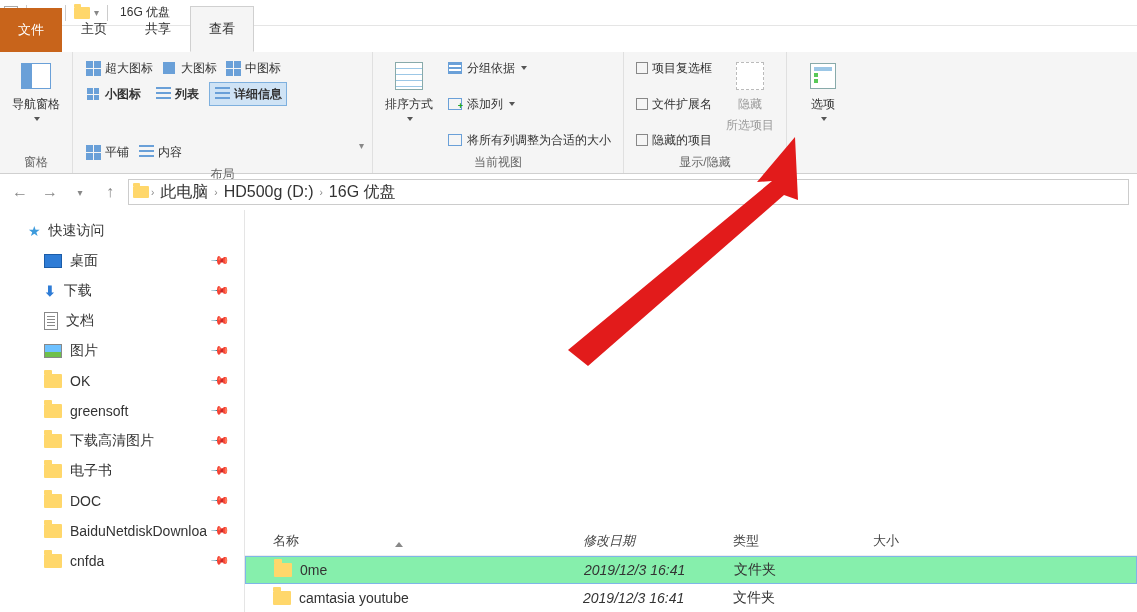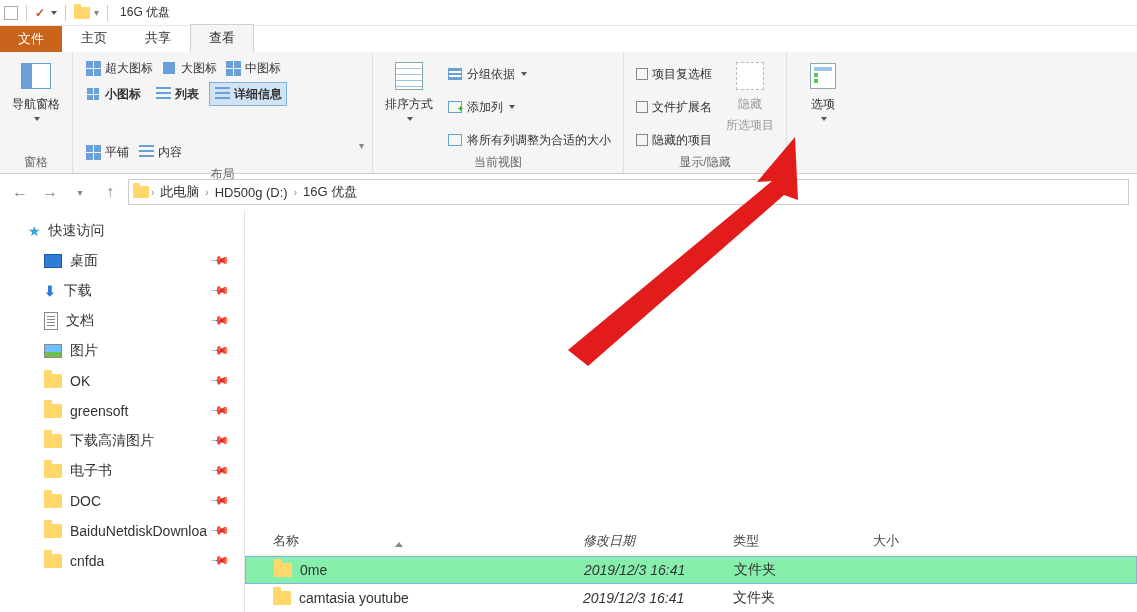--- a/index.html
+++ b/index.html
@@ -8,49 +8,49 @@
   .titlebar { height:26px; background:#fff; border-bottom:1px solid #e5e5e5; display:flex; align-items:center; padding:0 4px;}
   .qat { display:flex; align-items:center; gap:4px;}
   .qat .sep { width:1px; height:16px; background:#ccc; margin:0 4px;}
   .folder-icon-sm { width:16px; height:12px; background:#ffd76b; border-radius:1px; position:relative; display:inline-block;}
   .folder-icon-sm::before{content:"";position:absolute;top:-3px;left:0;width:7px;height:3px;background:#ffd76b;border-radius:1px 1px 0 0;}
   .titlebar .title { margin-left:8px; font-size:12px; color:#333;}
   .check-mark{color:#d24726;font-weight:bold;font-size:12px;}
   .tri-down{display:inline-block;border-left:3px solid transparent;border-right:3px solid transparent;border-top:4px solid #555;margin-left:2px;vertical-align:middle;}
   
   .tabstrip { height:26px; display:flex; align-items:flex-end; background:#fff;}
-  .tab { padding:4px 18px; font-size:13px; color:#333; border:1px solid transparent; cursor:default; position:relative;}
+  .tab { padding:13px 18px; font-size:13px; color:#333; border:1px solid transparent; cursor:default; position:relative;}
   .tab.file { background:#c8641b; color:#fff; border:none;}
   .tab.active { background:#f5f5f5; border:1px solid #d0d0d0; border-bottom:1px solid #f5f5f5;margin-top:24px;}
   
   .ribbon { background:#f5f5f5; border-bottom:1px solid #d0d0d0; height:122px; display:flex;}
   .group { border-right:1px solid #e0e0e0; padding:4px 8px 2px 8px; display:flex; flex-direction:column; justify-content:space-between;}
   .group-body { display:flex; gap:6px; flex:1;}
   .group-label { text-align:center; font-size:12px; color:#666; padding-top:2px;}
   .bigbtn { display:flex; flex-direction:column; align-items:center; justify-content:flex-start; width:56px; padding-top:4px; gap:4px; font-size:12px; color:#333;}
   .bigbtn .ico{width:32px;height:32px;display:flex;align-items:center;justify-content:center;}
-  .stack { display:flex; flex-direction:column; gap:9px; justify-content:flex-end;}
+  .stack { display:flex; flex-direction:column; gap:9px; justify-content:space-between;}
   .smallbtn { display:flex; align-items:center; gap:4px; font-size:12px; height:24px; padding:0 4px; white-space:nowrap;}
   .smallbtn.selected{background:#cfe3f5;border:1px solid #7eb0de;}
   .ico16{width:16px;height:16px;display:inline-flex;align-items:center;justify-content:center;flex:0 0 16px;}
   .checkbox-sm{width:12px;height:12px;border:1px solid #888;display:inline-block;flex:0 0 12px;}
   .nav-pane-ico{width:30px;height:26px;border:1px solid #6aa0d8;background:linear-gradient(to right,#6aa0d8 0,#6aa0d8 10px,#fff 10px,#fff 100%);}
   .sort-ico{width:28px;height:28px;border:1px solid #8aa;background:repeating-linear-gradient(#fff,#fff 5px,#9cc7e6 5px,#9cc7e6 6px);}
   .hide-ico{width:28px;height:28px;border:1px dashed #bbb;background:#fff;}
   .opt-ico{width:26px;height:26px;border:1px solid #8aa;background:#fff;position:relative;}
   .opt-ico::after{content:"";position:absolute;inset:3px;background:linear-gradient(#9cc7e6,#9cc7e6) 0 0/100% 4px no-repeat, linear-gradient(#58c958,#58c958) 0 6px/4px 4px no-repeat, linear-gradient(#58c958,#58c958) 0 12px/4px 4px no-repeat;}
   .grid-ico{width:15px;height:15px;display:grid;grid-template-columns:1fr 1fr;grid-template-rows:1fr 1fr;gap:1px;}
   .grid-ico span{background:#6aa0d8;}
   .list-ico{width:15px;height:14px;background:repeating-linear-gradient(#6aa0d8,#6aa0d8 2px,transparent 2px,transparent 5px);}
   .gray{color:#9a9a9a;}
   
   .addrbar { height:36px; display:flex; align-items:center; padding:4px 8px; gap:6px;}
   .navbtn { width:24px;height:24px;display:flex;align-items:center;justify-content:center;color:#888;font-size:16px;}
   .addrbox { flex:1; height:26px; border:1px solid #ccc; display:flex; align-items:center; padding:0 4px; gap:2px;}
-  .crumb{display:flex;align-items:center;gap:4px;font-size:13px;color:#333;padding:0 4px;}
+  .crumb{display:flex;align-items:center;gap:4px;font-size:16px;color:#333;padding:0 4px;}
   .chev{color:#888;font-size:10px;}
   
   .main { display:flex; height:calc(612px - 26px - 26px - 122px - 36px);}
   .sidebar { width:245px; border-right:1px solid #e5e5e5; padding:6px 0; overflow:hidden;}
   .side-item{display:flex;align-items:center;height:30px;padding-left:28px;gap:8px;font-size:14px;position:relative;}
   .side-item.lvl2{padding-left:44px;}
   .pin{position:absolute;right:16px;color:#9a9a9a;font-size:12px;transform:rotate(45deg);}
   .star{color:#3e9bdc;font-size:14px;}
   .folder-icon{width:18px;height:14px;background:#ffd76b;border-radius:1px;position:relative;display:inline-block;}
   .folder-icon::before{content:"";position:absolute;top:-4px;left:0;width:8px;height:4px;background:#ffd76b;border-radius:1px 1px 0 0;}

